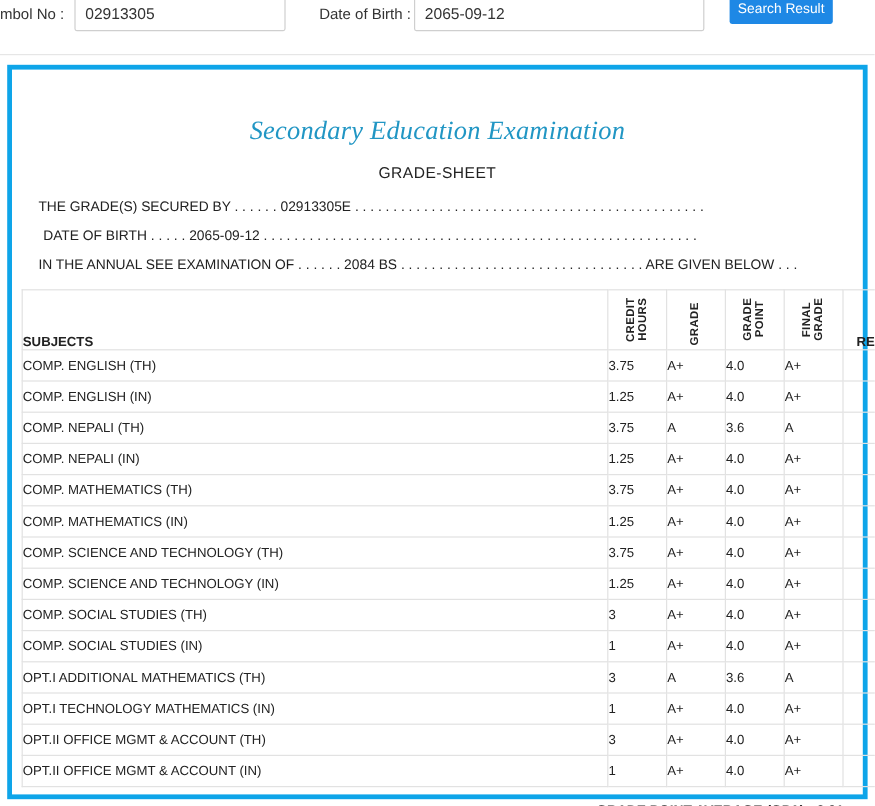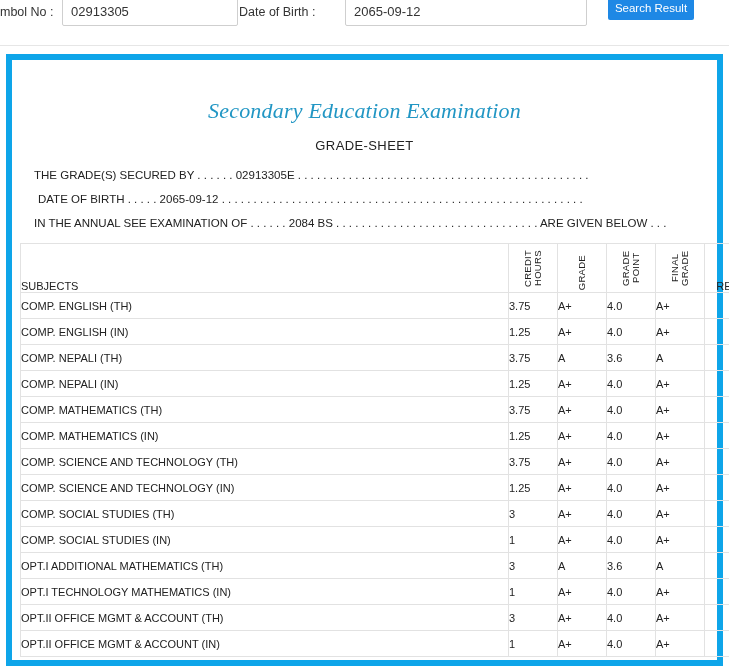--- a/index.html
+++ b/index.html
@@ -32,21 +32,21 @@
     border: 1px solid #cfcfcf;
     background: #fff;
     border-radius: 2px;
     font-size: 13px;
     color: #333;
     padding: 0 8px;
     font-family: "Liberation Sans", sans-serif;
     outline: none;
   }
   #symbol-input { left: 62px; top: -4px; width: 176px; }
-  .dob-label { position: absolute; left: 239px; top: 5px; }
+  .dob-label { position: absolute; left: 266px; top: 5px; }
   #dob-input { left: 345px; top: -4px; width: 242px; }
   .search-btn {
     position: absolute;
     left: 608px; top: -4px;
     width: 86px; height: 24px;
     background: #1e88e5;
     color: #fff;
     border: none;
     border-radius: 2px;
     font-size: 11.5px;
@@ -63,21 +63,21 @@
     width: 729px;
     border-top: 1px solid #e6e6e6;
   }
 
   
   .card {
     position: absolute;
     left: 6px; top: 54px;
     width: 717px;
     height: 612px;
-    border: 6px solid #0ea5e9;
+    border: 4px solid #0ea5e9;
     background: #fff;
     padding: 14px 8px 0 8px;
   }
 
   .title {
     text-align: center;
     color: #2196c4;
     font-size: 22px;
     font-family: "Liberation Serif", serif;
     font-style: italic;
@@ -115,21 +115,21 @@
   table.grades th, table.grades td {
     border: 1px solid #e2e2e2;
     font-size: 11px;
     color: #222;
     padding: 0;
     height: 26px;
   }
   table.grades thead th {
     height: 48px;
     vertical-align: bottom;
-    font-weight: normal;
+    font-weight: bold;
   }
   th.subjects-head {
     text-align: left;
     padding-left: 4px;
     vertical-align: middle;
     width: 488px;
   }
   th.vert {
     width: 49px;
   }

